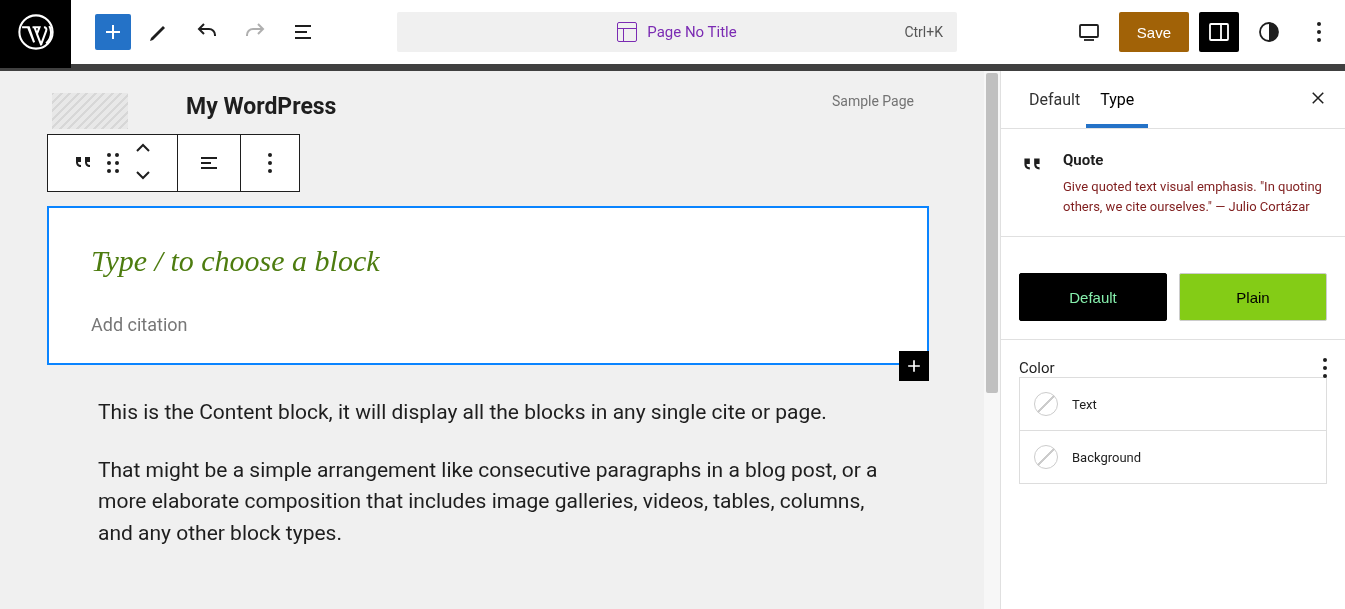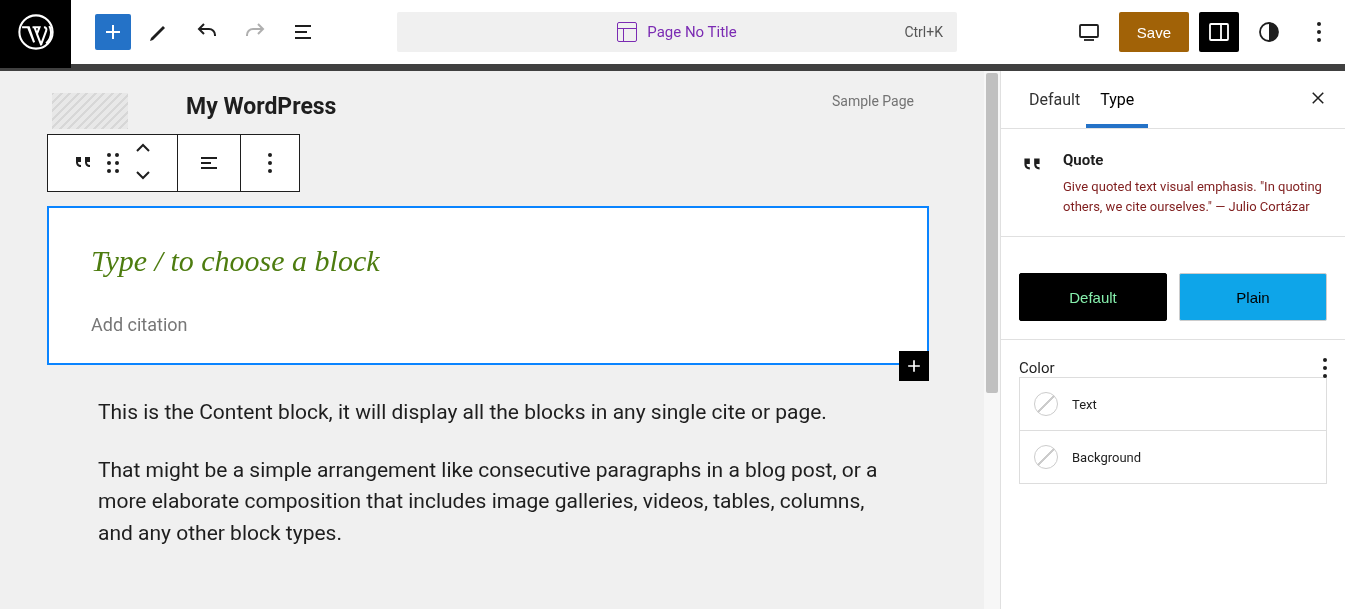--- a/index.html
+++ b/index.html
@@ -67,21 +67,21 @@
 
     .sb-block-head { display: flex; gap: 18px; padding: 22px 18px 20px 18px; }
     .sb-block-head h3 { font-size: 15px; margin-bottom: 8px; }
     .sb-block-head p { font-size: 13px; color: #7f1d1d; line-height: 1.5; }
     .icon-quote { flex-shrink:0; }
     .icon-quote svg{ width:26px;height:26px; }
 
     .sb-section { border-top: 1px solid #e0e0e0; padding: 18px; }
     .sb-section-hd { display: flex; align-items: center; justify-content: space-between; font-size: 15px; cursor: pointer; }
     .styles-row { display: flex; gap: 12px; margin-top: 18px; }
-    .style-btn { flex: 1; height: 48px; border: 1px solid #ccc; background: #0ea5e9; font-size: 15px; cursor: pointer; border-radius: 2px; }
+    .style-btn { flex: 1; height: 48px; border: 1px solid #ccc; background: #84cc16; font-size: 15px; cursor: pointer; border-radius: 2px; }
     .style-btn.active { background: #000; color: #86efac; border-color: #000; }
     .color-item { display: flex; align-items: center; gap: 14px; padding: 14px 14px; border: 1px solid #ddd; margin-top: -1px; cursor: pointer; }
     .color-item:first-of-type{ margin-top: 14px; }
     .color-sw { width: 24px; height: 24px; border-radius: 50%; border: 1px solid #ccc; background: linear-gradient(135deg, transparent 46%, #ccc 46%, #ccc 54%, transparent 54%); }
   </style>
 </head>
 <body>
 
 <div class="top-bar">
   <div class="wp-logo">

